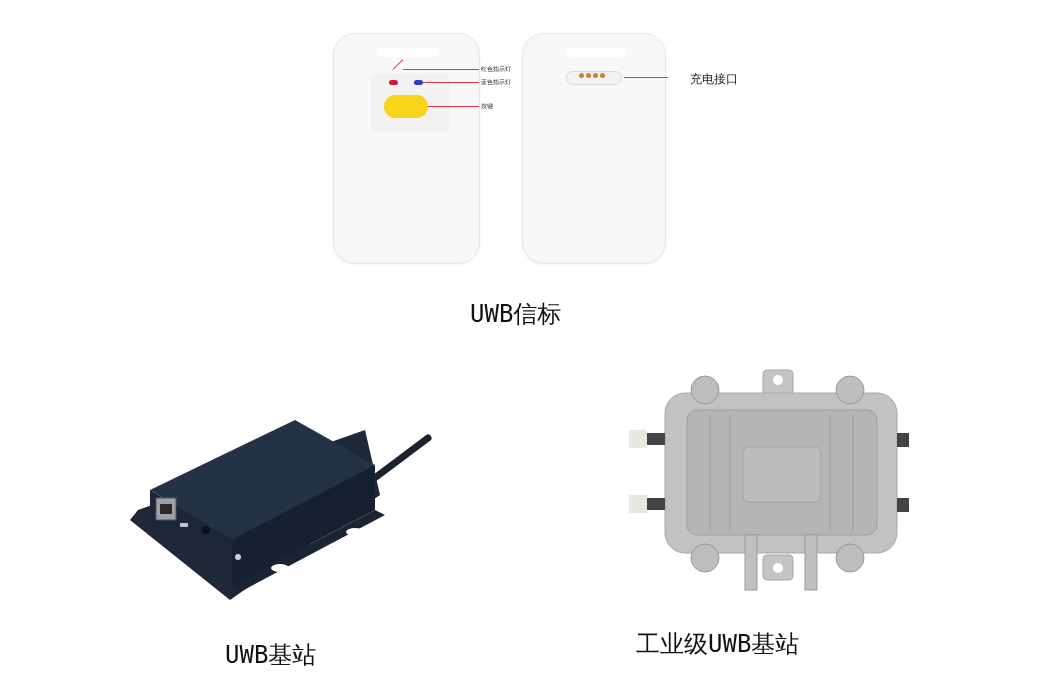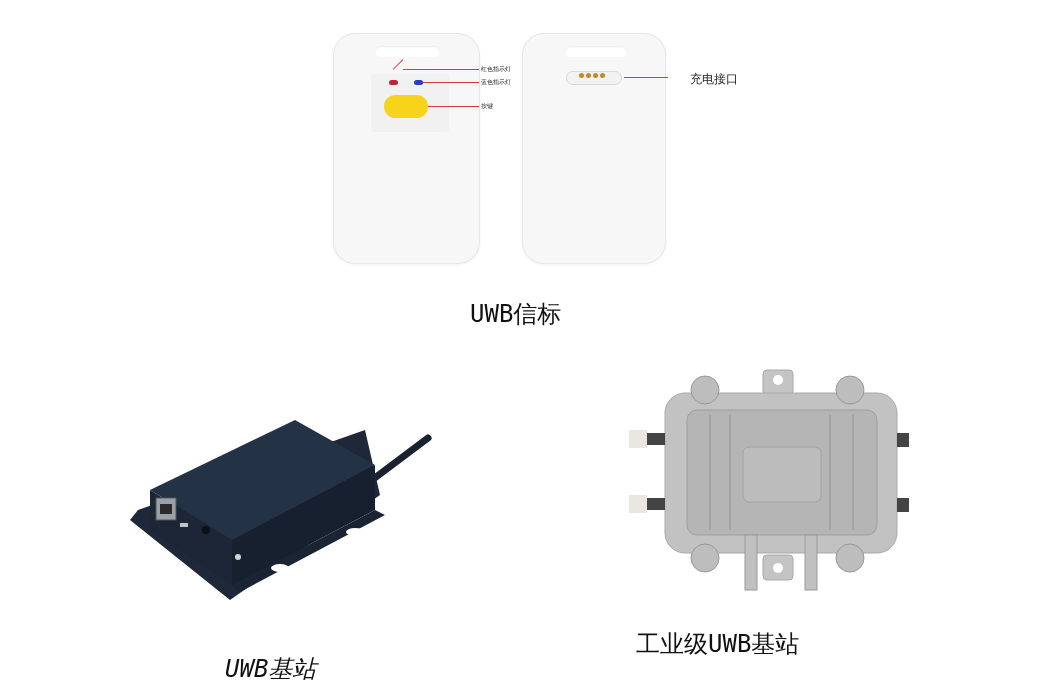--- a/index.html
+++ b/index.html
@@ -109,21 +109,21 @@
 
   <rect x="70" y="103" width="8" height="4" fill="#bfc3c8"></rect>
 
   <circle cx="96" cy="110" r="4" fill="#0c1018"></circle>
 
   <circle cx="128" cy="137" r="3" fill="#cfd3d8"></circle>
 
   <ellipse cx="170" cy="148" rx="9" ry="4" fill="#ffffff"></ellipse>
   <ellipse cx="245" cy="112" rx="9" ry="4" fill="#ffffff"></ellipse>
 </svg>
-<div class="caption" style="left:225px;top:657px;font-style:italic;">UWB基站</div>
+<div class="caption" style="left:225px;top:643px;">UWB基站</div>
 
 <svg class="device-ind" viewBox="0 0 290 230">
 
   <rect x="138" y="5" width="30" height="25" rx="4" fill="#c4c4c4" stroke="#a8a8a8"></rect>
   <circle cx="153" cy="15" r="5" fill="#fff"></circle>
 
   <rect x="138" y="190" width="30" height="25" rx="4" fill="#c4c4c4" stroke="#a8a8a8"></rect>
   <circle cx="153" cy="203" r="5" fill="#fff"></circle>
 
   <rect x="40" y="28" width="232" height="160" rx="20" fill="#c2c2c2" stroke="#a9a9a9"></rect>

